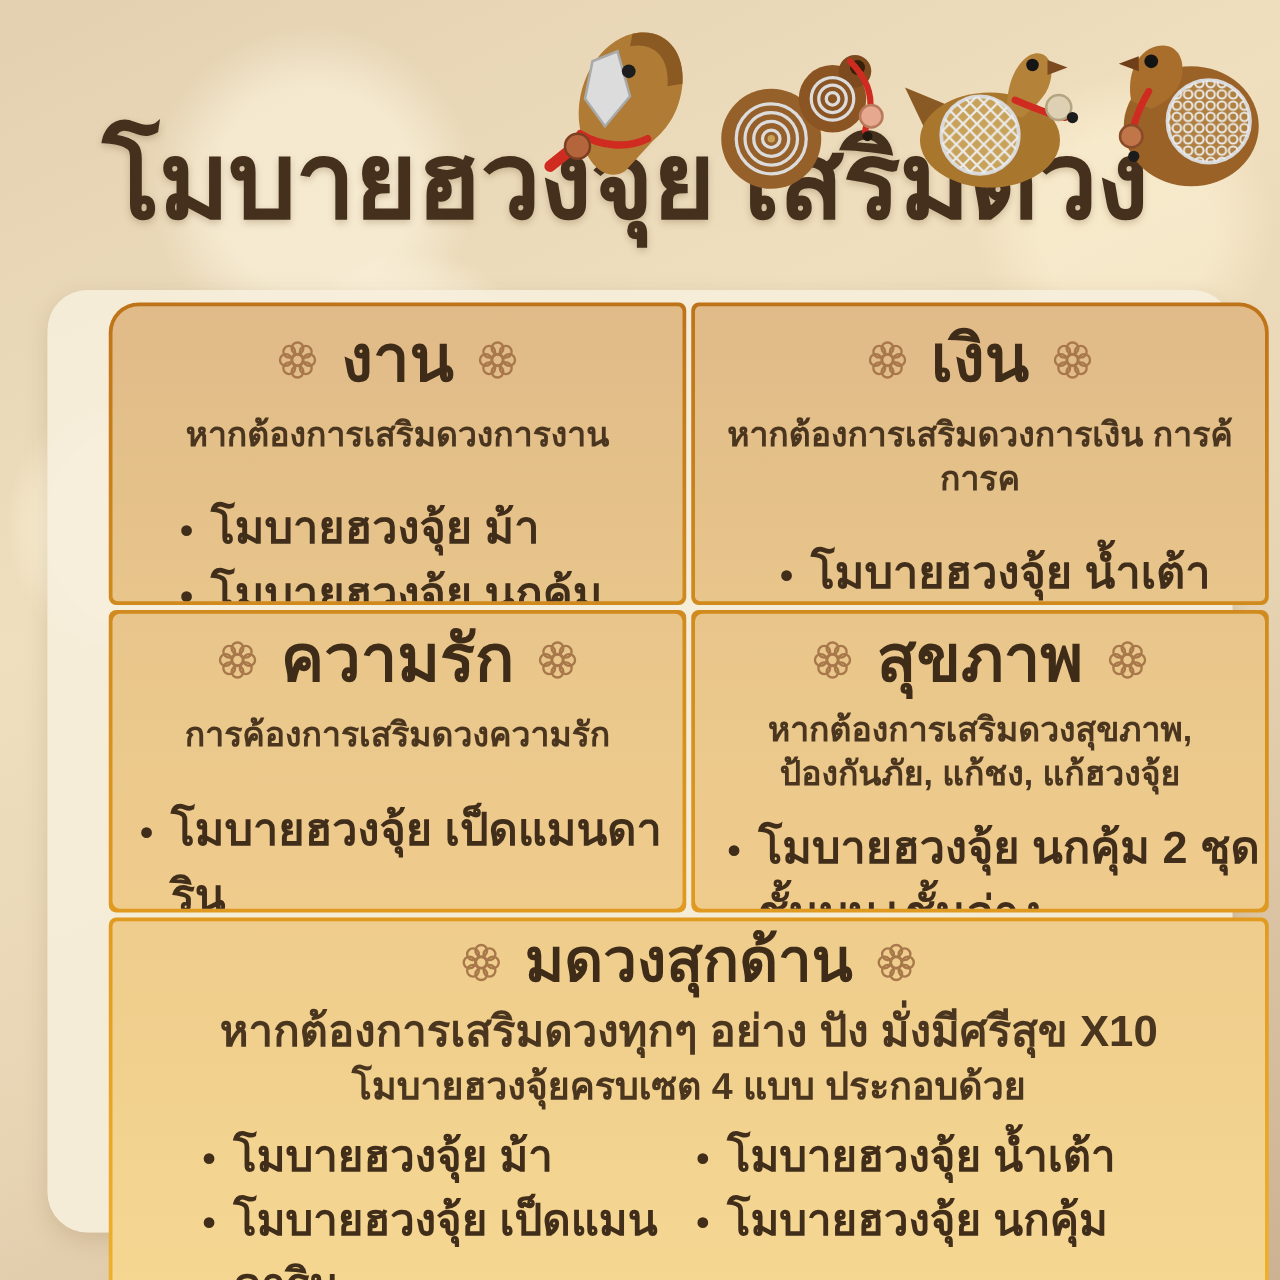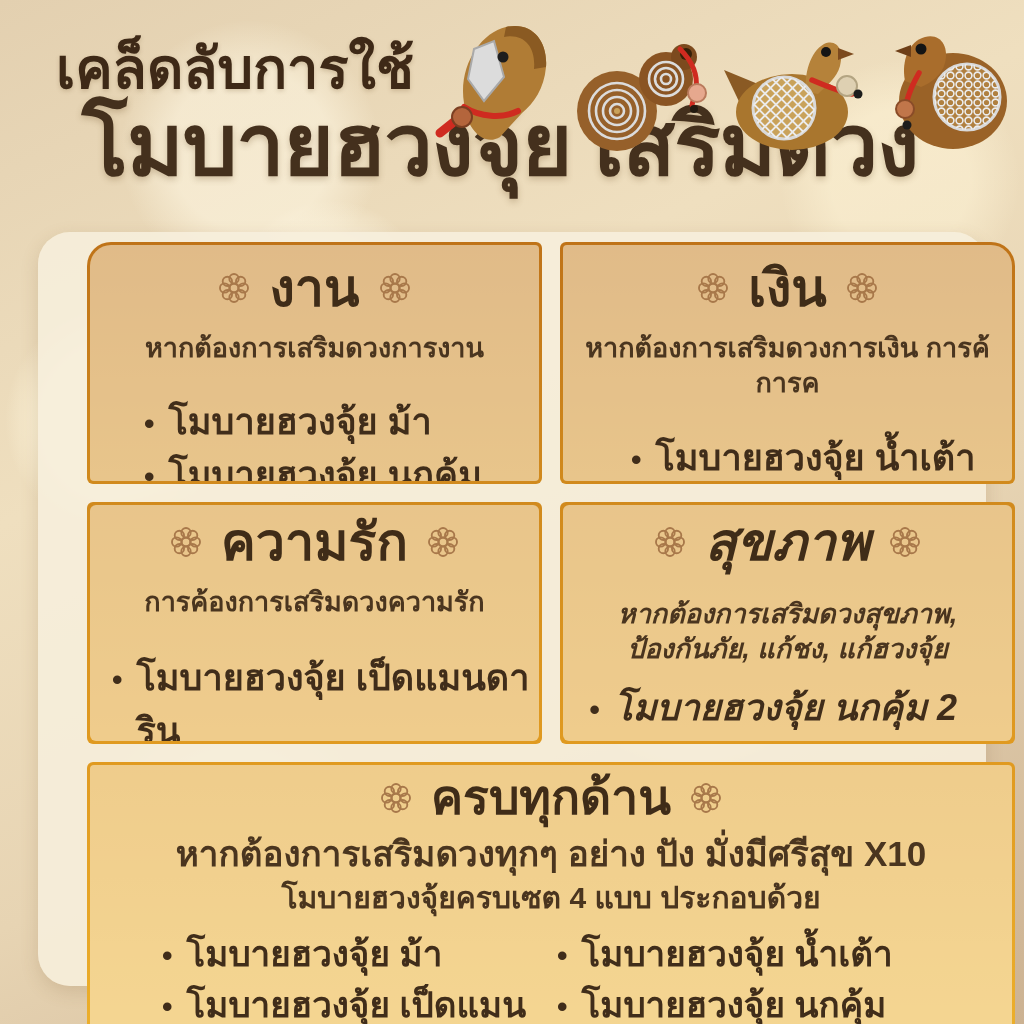--- a/index.html
+++ b/index.html
@@ -26,66 +26,65 @@
     font-weight:800;color:#44301d;letter-spacing:-1px;line-height:1.25;
     text-shadow:0 3px 6px rgba(120,90,50,.3);}
   .figurines{position:absolute;left:402px;top:2px;width:618px;height:155px;display:flex;
     align-items:flex-end;}
   .figurines svg{display:block;}
 
   .panel{position:absolute;left:38px;top:232px;width:948px;height:754px;
     background:rgba(246,238,219,.9);border-radius:32px;padding:10px;box-sizing:border-box;
     box-shadow:0 6px 18px rgba(120,90,50,.18);}
   .grid{display:grid;width:100%;height:100%;grid-template-columns:1fr 1fr;
-    grid-template-rows:242px 242px 1fr;gap:18px;padding-left:39px;}
+    grid-template-rows:242px 242px 1fr;gap:4px;padding-left:39px;}
   .cellwrap{padding:3px;box-sizing:border-box;}
   .r1{background:linear-gradient(180deg,#bf7318,#d18a1d);}
   .r2{background:linear-gradient(180deg,#d18a1d,#e09a20);}
   .r3{background:linear-gradient(180deg,#e09a20,#eeb32e);grid-column:1 / span 2;}
   .tl{border-radius:24px 6px 6px 6px;}
   .tr{border-radius:6px 24px 6px 6px;}
   .bl{border-radius:6px;}
-  .br{border-radius:6px;font-style:italic;}
+  .br{border-radius:6px;}
   .r3{border-radius:6px 6px 24px 24px;}
   .cell{width:100%;height:100%;box-sizing:border-box;background:rgba(252,245,229,.55);
     border-radius:inherit;overflow:hidden;}
   .tl .cell{border-radius:21px 4px 4px 4px;}
   .tr .cell{border-radius:4px 21px 4px 4px;}
   .r3 .cell{border-radius:4px 4px 21px 21px;}
 
   .card-title-row{display:flex;justify-content:center;align-items:center;gap:18px;margin-top:12px;}
   .card-title{font-size:52px;font-weight:800;color:#3f2c18;line-height:1.2;}
   .rosette{width:34px;height:34px;flex:0 0 auto;}
   .card-sub{text-align:center;font-size:27px;font-weight:600;color:#4a351f;margin-top:12px;
     line-height:1.3;padding:0 14px;}
   .card-list{margin-top:26px;font-size:36px;font-weight:700;color:#402d1a;line-height:1.45;}
   .li{display:flex;gap:14px;align-items:baseline;}
   .dot{font-size:30px;}
   .cell-work .card-list{padding-left:54px;margin-top:30px;}
   .cell-money .card-list{padding-left:68px;margin-top:30px;}
   .cell-love .card-list{padding-left:22px;margin-top:32px;}
   .cell-love .card-title-row{margin-top:6px;}
   .cell-health .card-title-row{margin-top:6px;}
-  .cell-health .card-sub{margin-top:24px;}
+  .cell-health .card-sub{margin-top:8px;}
   .cell-health .card-list{padding-left:26px;margin-top:14px;}
   .cell-all .card-title-row{margin-top:4px;}
   .cell-all .card-title{font-size:48px;}
   .cell-all .card-sub{font-size:35px;margin-top:4px;}
   .cell-all .sub2{font-size:30px;margin-top:2px;}
   .all-list{display:grid;grid-template-columns:1fr 1fr;margin-top:12px;font-size:35px;
     font-weight:700;color:#402d1a;line-height:1.45;}
   .all-list .colL{padding-left:72px;}
   .all-list .colR{padding-left:6px;}
 </style>
 </head>
 <body>
 
 <div class="canvas">
 
-  <div class="title1">เคล็ดลับการใช้</div>
   <div class="title2">โมบายฮวงจุ้ย เสริมดวง</div>
 
   <div class="figurines">
 
     <svg width="158" height="152" viewBox="0 0 158 152">
       <path d="M62,98 C56,62 78,28 104,22 C130,16 146,36 144,62 C142,84 132,98 120,108 L98,132 C82,142 64,124 62,98 Z" fill="#b07c35"></path>
       <path d="M104,22 C130,16 146,36 144,62 L132,64 C134,42 122,28 102,32 Z" fill="#8a5a22"></path>
       <polygon points="72,44 92,36 102,72 82,96 66,74" fill="#dcdcdc" stroke="#a9a9a9" stroke-width="2"></polygon>
       <circle cx="101" cy="52" r="5.5" fill="#1d1d1d"></circle>
       <path d="M62,102 C78,112 100,114 116,106" stroke="#cf2b20" stroke-width="6" fill="none" stroke-linecap="round"></path>
@@ -317,21 +316,21 @@
               <circle cx="20" cy="20" r="5"></circle>
                 <circle cx="31" cy="20" r="5.5"></circle>
                 <circle cx="27.8" cy="27.8" r="5.5"></circle>
                 <circle cx="20" cy="31" r="5.5"></circle>
                 <circle cx="12.2" cy="27.8" r="5.5"></circle>
                 <circle cx="9" cy="20" r="5.5"></circle>
                 <circle cx="12.2" cy="12.2" r="5.5"></circle>
                 <circle cx="20" cy="9" r="5.5"></circle>
                 <circle cx="27.8" cy="12.2" r="5.5"></circle>
             </svg>
-            <span class="card-title">ครบทุกด้าน</span>
+            <span class="card-title">มดวงสุกด้าน</span>
             <svg class="rosette" viewBox="0 0 40 40" fill="none" stroke="#a8784a" stroke-width="2.2">
               <circle cx="20" cy="20" r="5"></circle>
                 <circle cx="31" cy="20" r="5.5"></circle>
                 <circle cx="27.8" cy="27.8" r="5.5"></circle>
                 <circle cx="20" cy="31" r="5.5"></circle>
                 <circle cx="12.2" cy="27.8" r="5.5"></circle>
                 <circle cx="9" cy="20" r="5.5"></circle>
                 <circle cx="12.2" cy="12.2" r="5.5"></circle>
                 <circle cx="20" cy="9" r="5.5"></circle>
                 <circle cx="27.8" cy="12.2" r="5.5"></circle>

